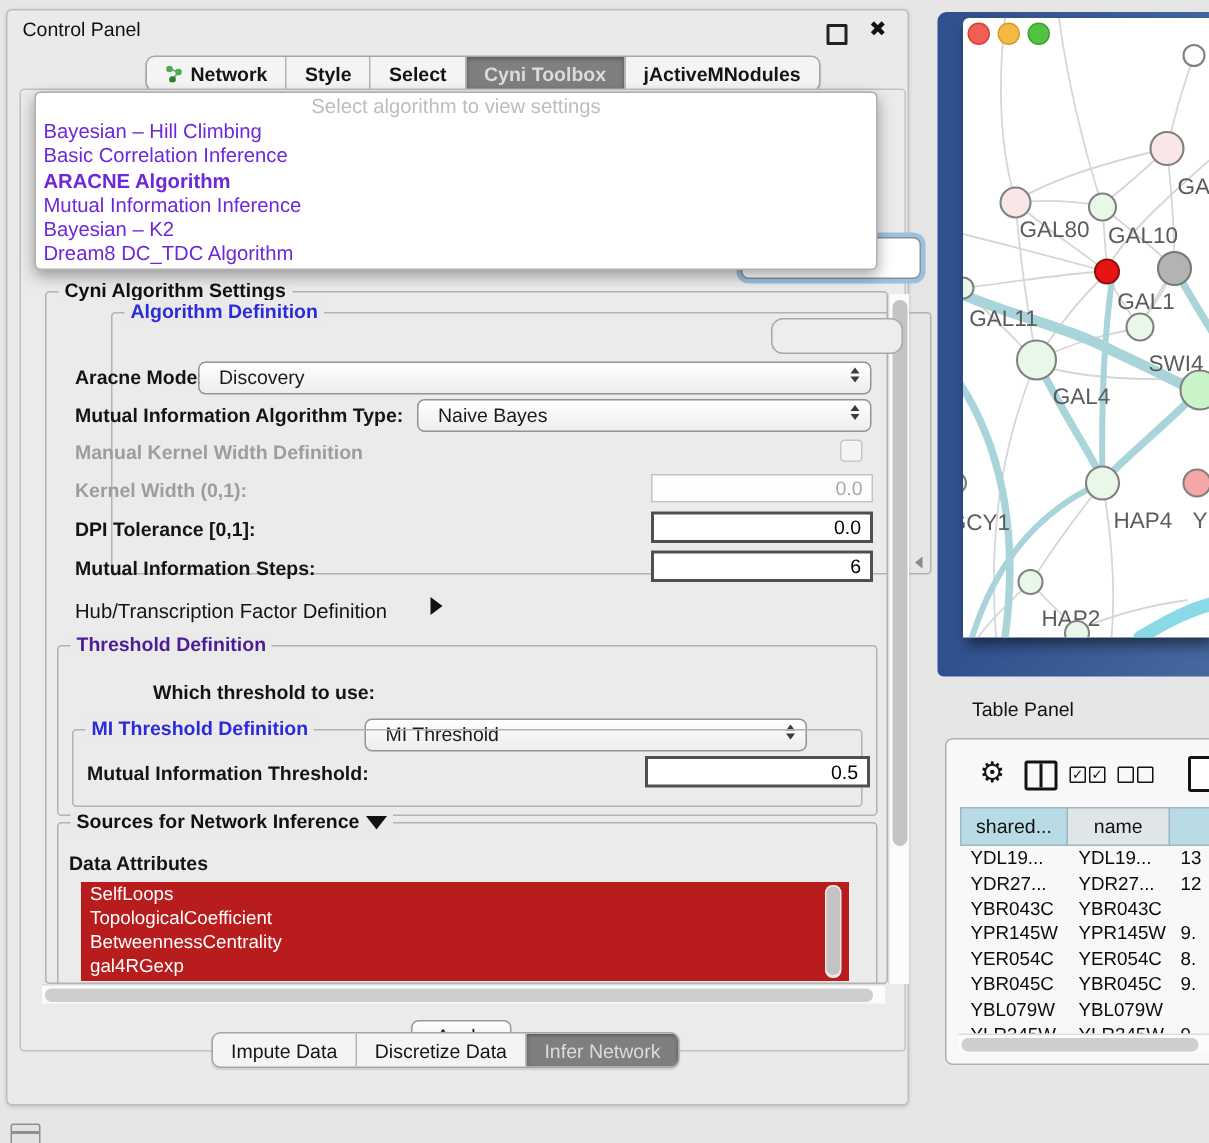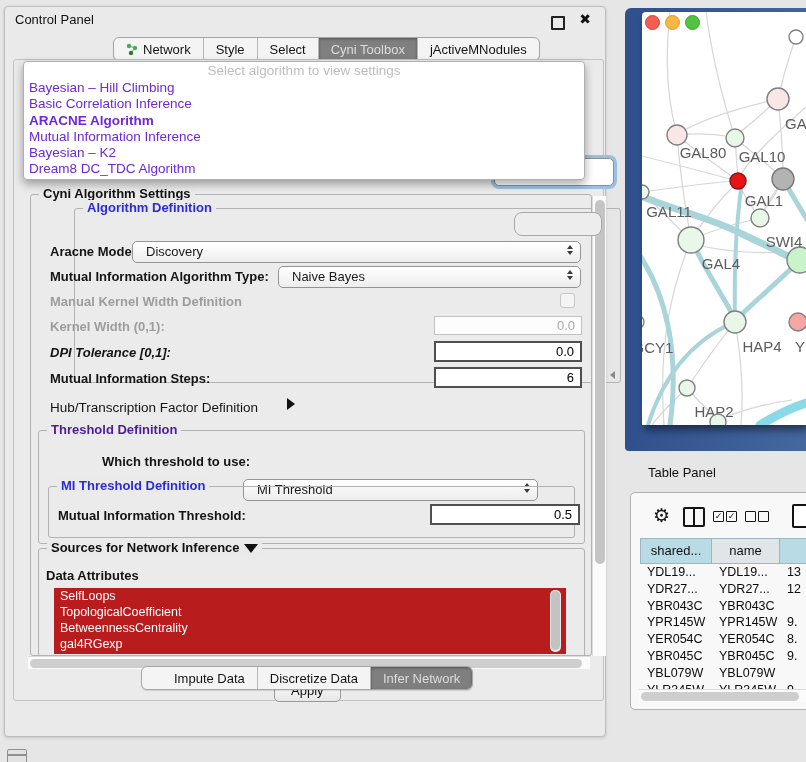--- a/index.html
+++ b/index.html
@@ -114,21 +114,21 @@
 </head>
 <body>
 
 <div class="app">
 
   <div class="cpanel">
     <div class="cp-title">Control Panel</div>
     <div class="cp-float"></div>
     <div class="cp-close">✖</div>
 
-    <div class="segbar" style="left:108px;top:30px;" id="top-tabs">
+    <div class="segbar" style="left:92px;top:30px;font-weight:bold;" id="top-tabs">
         <div class="seg">
           <svg class="nicon" width="12" height="12">
             <line x1="3" y1="3" x2="9" y2="5" stroke="#8a8a8a"></line>
             <line x1="9" y1="5" x2="5" y2="10" stroke="#8a8a8a"></line>
             <circle cx="3" cy="3" r="2.2" fill="#49b04c"></circle>
             <circle cx="9" cy="5" r="2.2" fill="#49b04c"></circle>
             <circle cx="5" cy="10" r="2.2" fill="#2e7d32"></circle>
           </svg>
           <span>Network</span>
         </div>
@@ -171,21 +171,21 @@
         <span>Naive Bayes</span>
         <span class="arrows">
             <span class="tri-up"></span>
             <span class="tri-dn"></span>
           </span>
       </div>
       <div class="flabel dis" style="left:36px;top:234px;">Manual Kernel Width Definition</div>
       <div class="checkbox" style="left:546px;top:233px;"></div>
       <div class="flabel dis" style="left:36px;top:259px;">Kernel Width (0,1):</div>
       <div class="tfield dis" style="left:420px;top:256px;width:134px;">0.0</div>
-      <div class="flabel" style="left:36px;top:285px;font-style:italic;">DPI Tolerance [0,1]:</div>
+      <div class="flabel" style="left:36px;top:285px;">DPI Tolerance [0,1]:</div>
       <div class="tfield" style="left:420px;top:281px;width:132px;">0.0</div>
       <div class="flabel" style="left:36px;top:311px;">Mutual Information Steps:</div>
       <div class="tfield" style="left:420px;top:307px;width:132px;">6</div>
 
       <div class="flabel" style="left:36px;top:340px;font-weight:normal;font-size:13.5px;">Hub/Transcription Factor Definition</div>
       <div class="tri-right" style="left:273px;top:338px;"></div>
 
       <div class="gbox" style="left:24px;top:370px;width:545px;height:112px;">
         <span class="legend green">Threshold Definition</span>
       </div>
@@ -232,21 +232,21 @@
       <div id="dd-items">
           <div class="dd-item">Bayesian – Hill Climbing</div>
           <div class="dd-item">Basic Correlation Inference</div>
           <div class="dd-item bold">ARACNE Algorithm</div>
           <div class="dd-item">Mutual Information Inference</div>
           <div class="dd-item">Bayesian – K2</div>
           <div class="dd-item">Dream8 DC_TDC Algorithm</div>
         </div>
     </div>
 
-    <div class="segbar" style="left:136px;top:659px;padding-left:20px;" id="bottom-tabs">
+    <div class="segbar" style="left:136px;top:681px;" id="bottom-tabs">
         <div class="seg">
           <span>Impute Data</span>
         </div>
         <div class="seg">
           <span>Discretize Data</span>
         </div>
         <div class="seg sel">
           <span>Infer Network</span>
         </div>
       </div>

